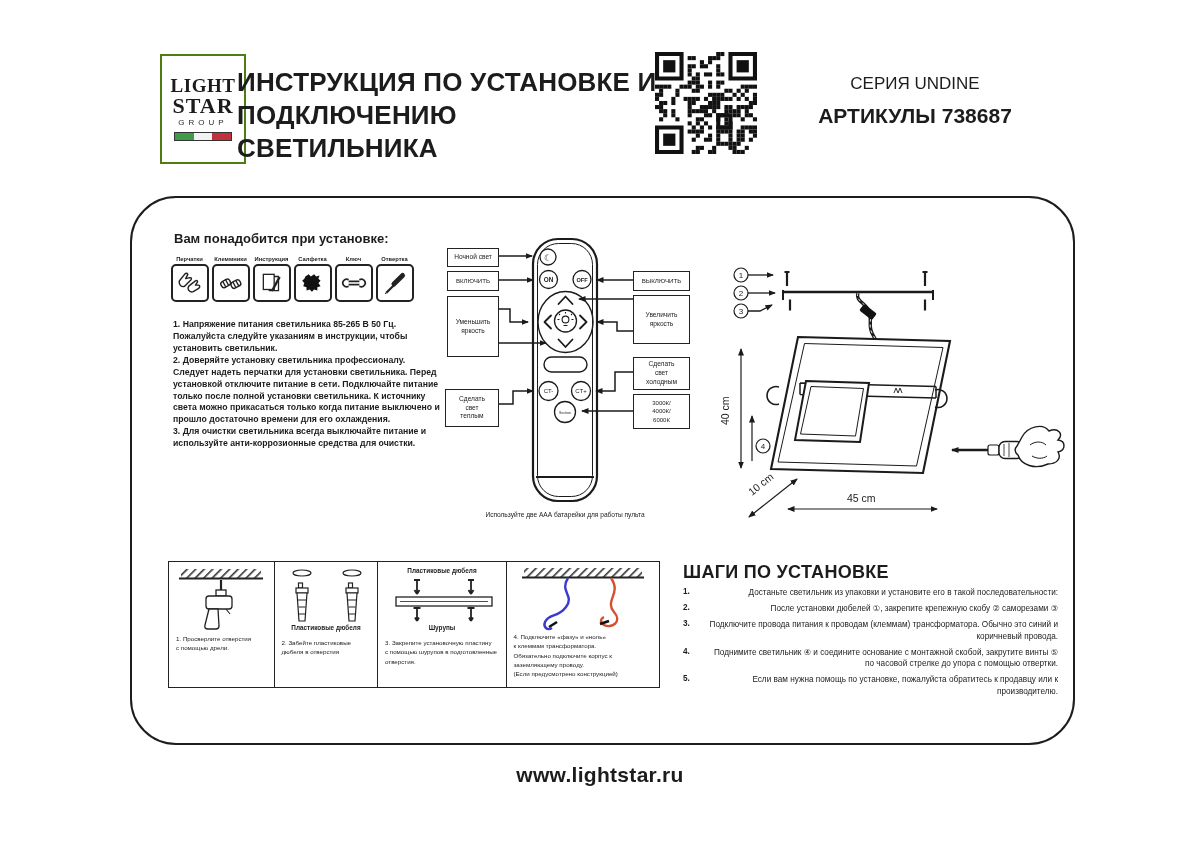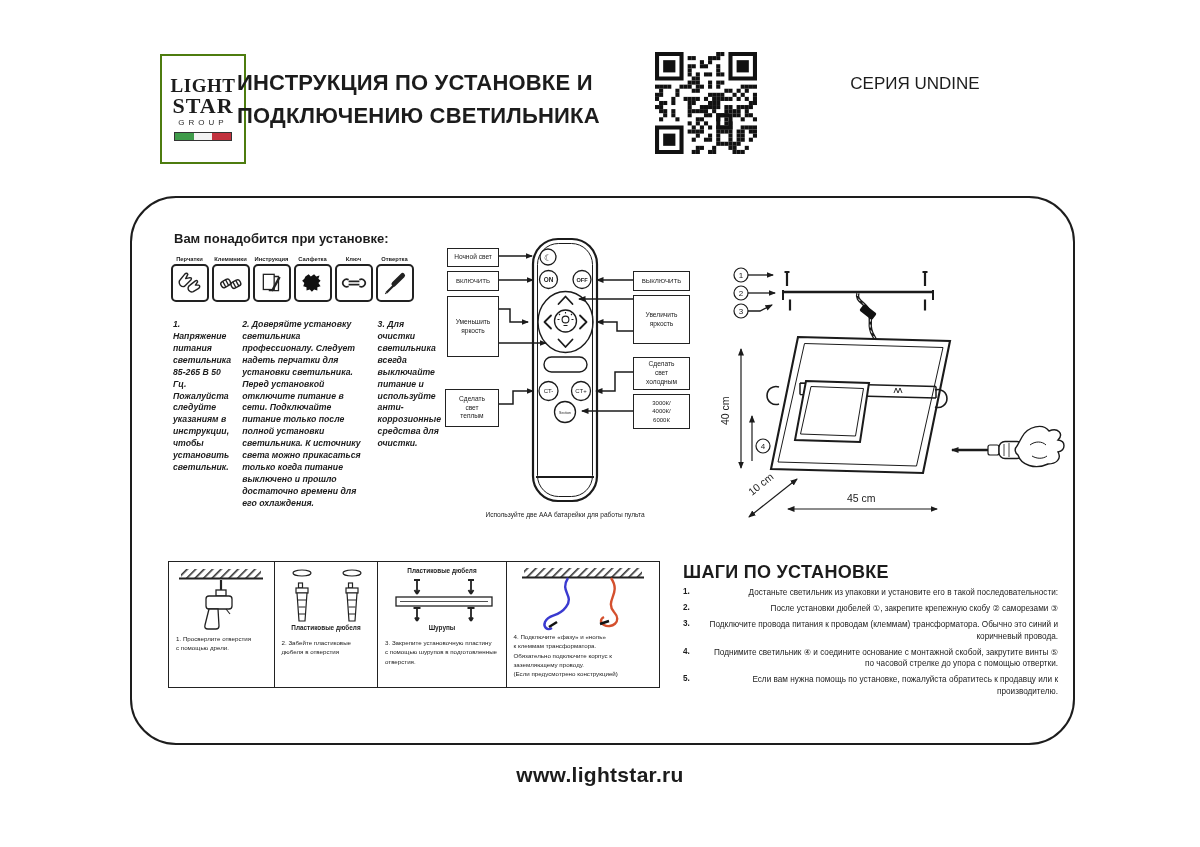--- a/index.html
+++ b/index.html
@@ -8,35 +8,35 @@
   .abs{position:absolute;}
   .pre{white-space:pre-line;}
   
   .logo-box{left:130px;top:54px;width:82px;height:106px;border:2px solid #4d7c0f;
             display:flex;flex-direction:column;align-items:center;justify-content:center;background:#fff;margin-left:30px;}
   .logo-l1{font-family:"Liberation Serif",serif;font-weight:bold;font-size:19px;line-height:18px;letter-spacing:.5px;}
   .logo-l2{font-family:"Liberation Serif",serif;font-weight:bold;font-size:22px;line-height:21px;letter-spacing:1px;}
   .logo-l3{font-size:8px;letter-spacing:4px;margin-top:2px;color:#2a2a2a;}
   .logo-flag{width:56px;height:7px;border:1px solid #333;margin-top:5px;display:flex;}
   .logo-flag div{flex:1;}
-  .hdr-title{left:237px;top:66px;width:420px;font-size:22px;font-weight:bold;line-height:33px;letter-spacing:.2px;}
+  .hdr-title{left:237px;top:66px;width:420px;font-size:26px;font-weight:bold;line-height:33px;letter-spacing:.2px;}
   #qr{left:655px;top:52px;width:102px;height:102px;}
   .hdr-series{left:800px;top:74px;width:230px;text-align:center;font-size:17px;font-weight:normal;}
   .hdr-article{left:790px;top:104px;width:250px;text-align:center;font-size:21px;font-weight:bold;}
   
   .main-frame{left:130px;top:196px;width:941px;height:545px;border:2.5px solid #1d1d1d;border-radius:46px;background:#fff;}
   
   .tk-head{left:174px;top:231px;width:280px;font-size:13px;font-weight:bold;}
   .tk-row{left:171px;top:256px;width:246px;display:flex;gap:4px;}
   .tk-item{width:37px;display:flex;flex-direction:column;align-items:center;}
   .tk-label{font-size:5.8px;font-weight:bold;margin-bottom:2px;white-space:nowrap;}
   .tk-boxicon{width:34px;height:34px;border:2px solid #222;border-radius:5px;display:flex;align-items:center;justify-content:center;background:#fff;}
   .tk-boxicon svg{width:26px;height:26px;}
   
-  .notes{left:173px;top:319px;width:268px;display:flex;flex-direction:row;gap:11px;font-style:italic;}
+  .notes{left:173px;top:319px;width:268px;display:flex;flex-direction:column;}
   .note{font-size:8.7px;font-weight:bold;line-height:1.37;}
   
   .cobox{border:1.2px solid #222;background:#fff;display:flex;align-items:center;justify-content:center;
          text-align:center;font-size:6.6px;line-height:1.35;z-index:10;}
   .battery-note{left:455px;top:511px;width:220px;text-align:center;font-size:6.6px;color:#222;z-index:10;}
   
   #linework{left:0;top:0;z-index:5;pointer-events:none;}
   
   .panels{left:168px;top:561px;height:127px;display:flex;z-index:2;}
   .panel{border:1.5px solid #222;box-sizing:border-box;position:relative;background:#fff;}
@@ -279,20 +279,21 @@
           <rect x="52" y="96" width="4" height="4"></rect>
           <rect x="56" y="96" width="4" height="4"></rect>
           <rect x="76" y="96" width="4" height="4"></rect>
           <rect x="80" y="96" width="4" height="4"></rect>
           <rect x="84" y="96" width="4" height="4"></rect>
         </g>
     </g>
   </svg>
 
   <div class="abs hdr-series">СЕРИЯ UNDINE</div>
+  <div class="abs hdr-article">АРТИКУЛЫ 738687</div>
 
   <div class="abs main-frame"></div>
 
   <div class="abs tk-head">Вам понадобится при установке:</div>
   <div class="abs tk-row">
     <div class="tk-item">
       <div class="tk-label">Перчатки</div>
       <div class="tk-boxicon">
           <svg viewBox="0 0 24 24" fill="none" stroke="#222" stroke-width="1.3" stroke-linejoin="round">
         <path d="M3,14 q-2,-3 0,-5 l4,-5 q2,-2 3,0 l-2,4 4,-1 q2,0 1,2 l-6,6 q-2,1 -4,-1 z"></path>

